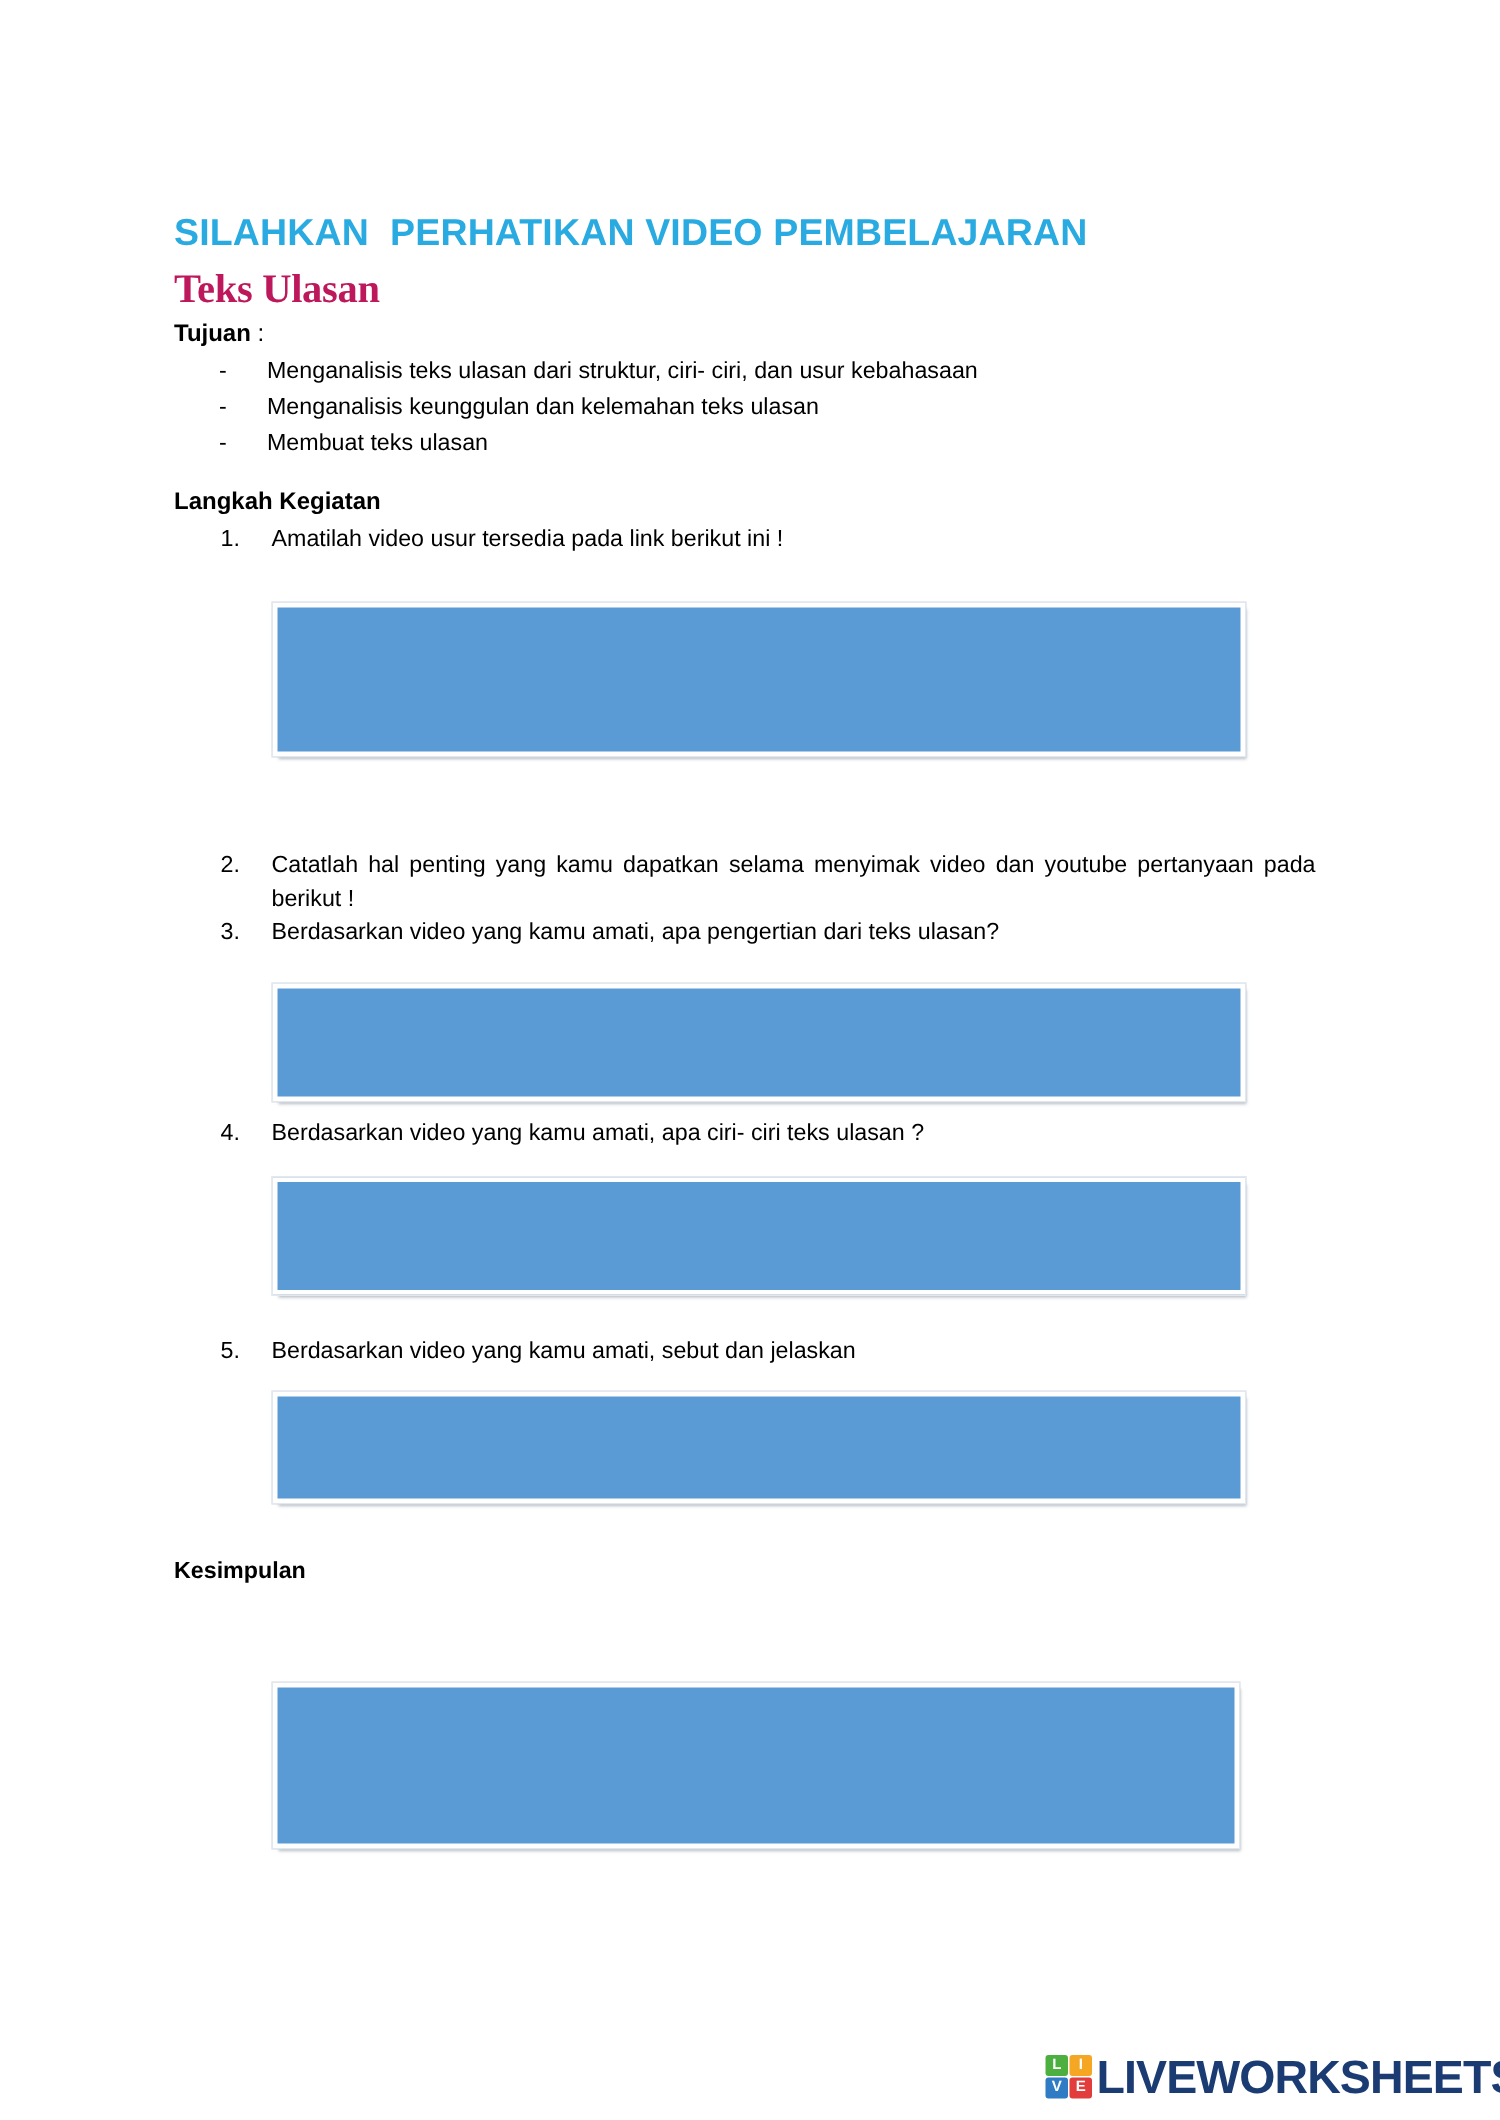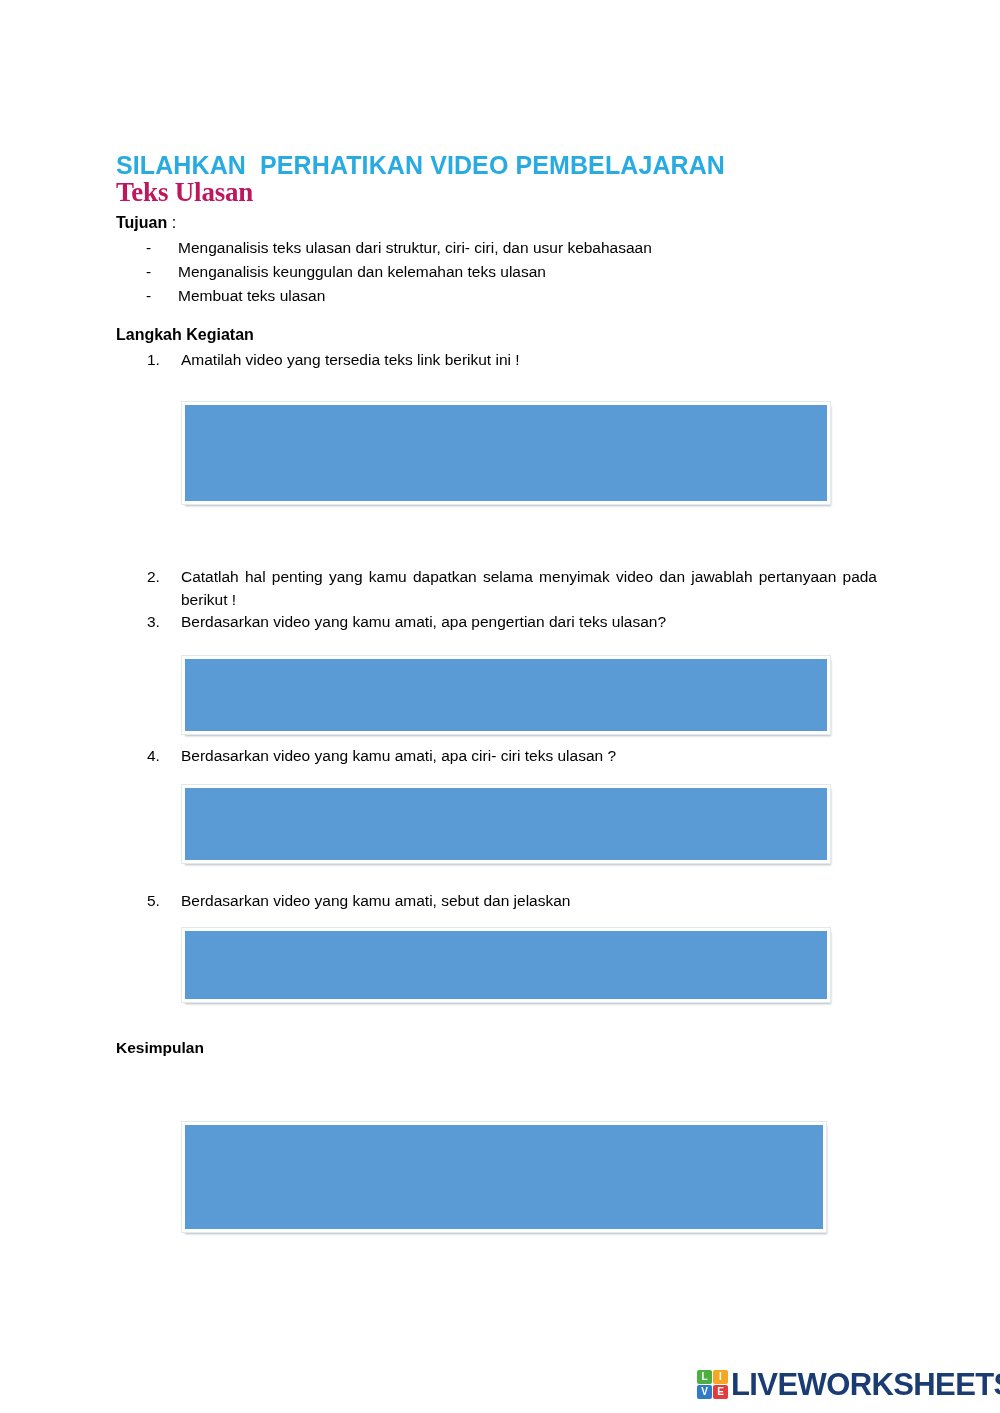--- a/index.html
+++ b/index.html
@@ -24,21 +24,21 @@
     top: 0;
     width: 1000px;
     height: 1413px;
     background: #fff;
   }
 
   
   .main-title {
     position: absolute;
     left: 116px;
-    top: 152px;
+    top: 142px;
     font-size: 25px;
     font-weight: bold;
     letter-spacing: 0.1px;
     color: #29ABE2;
     white-space: pre;
     line-height: 1.1;
   }
 
   .subtitle {
     position: absolute;
@@ -227,29 +227,29 @@
     <div class="tujuan-item">
       <span class="tujuan-dash">-</span>
       <span class="tujuan-text">Membuat teks ulasan</span>
     </div>
   </div>
 
   <div class="langkah-heading">Langkah Kegiatan</div>
 
   <div class="step" id="step-1">
     <span class="step-num">1.</span>
-    <span class="step-text">Amatilah video yang tersedia teks link berikut ini !</span>
+    <span class="step-text">Amatilah video usur tersedia pada link berikut ini !</span>
   </div>
 
   <div class="answer-box" id="box-video" title=""></div>
 
 
   <div class="step justified" id="step-2">
     <span class="step-num">2.</span>
-    <span class="step-text">Catatlah hal penting yang kamu dapatkan selama menyimak video dan jawablah pertanyaan pada berikut !</span>
+    <span class="step-text">Catatlah hal penting yang kamu dapatkan selama menyimak video dan youtube pertanyaan pada berikut !</span>
   </div>
 
   <div class="step" id="step-3">
     <span class="step-num">3.</span>
     <span class="step-text">Berdasarkan video yang kamu amati, apa pengertian dari teks ulasan?</span>
   </div>
 
   <div class="answer-box" id="box-q3" title=""></div>
 
   <div class="step" id="step-4">

